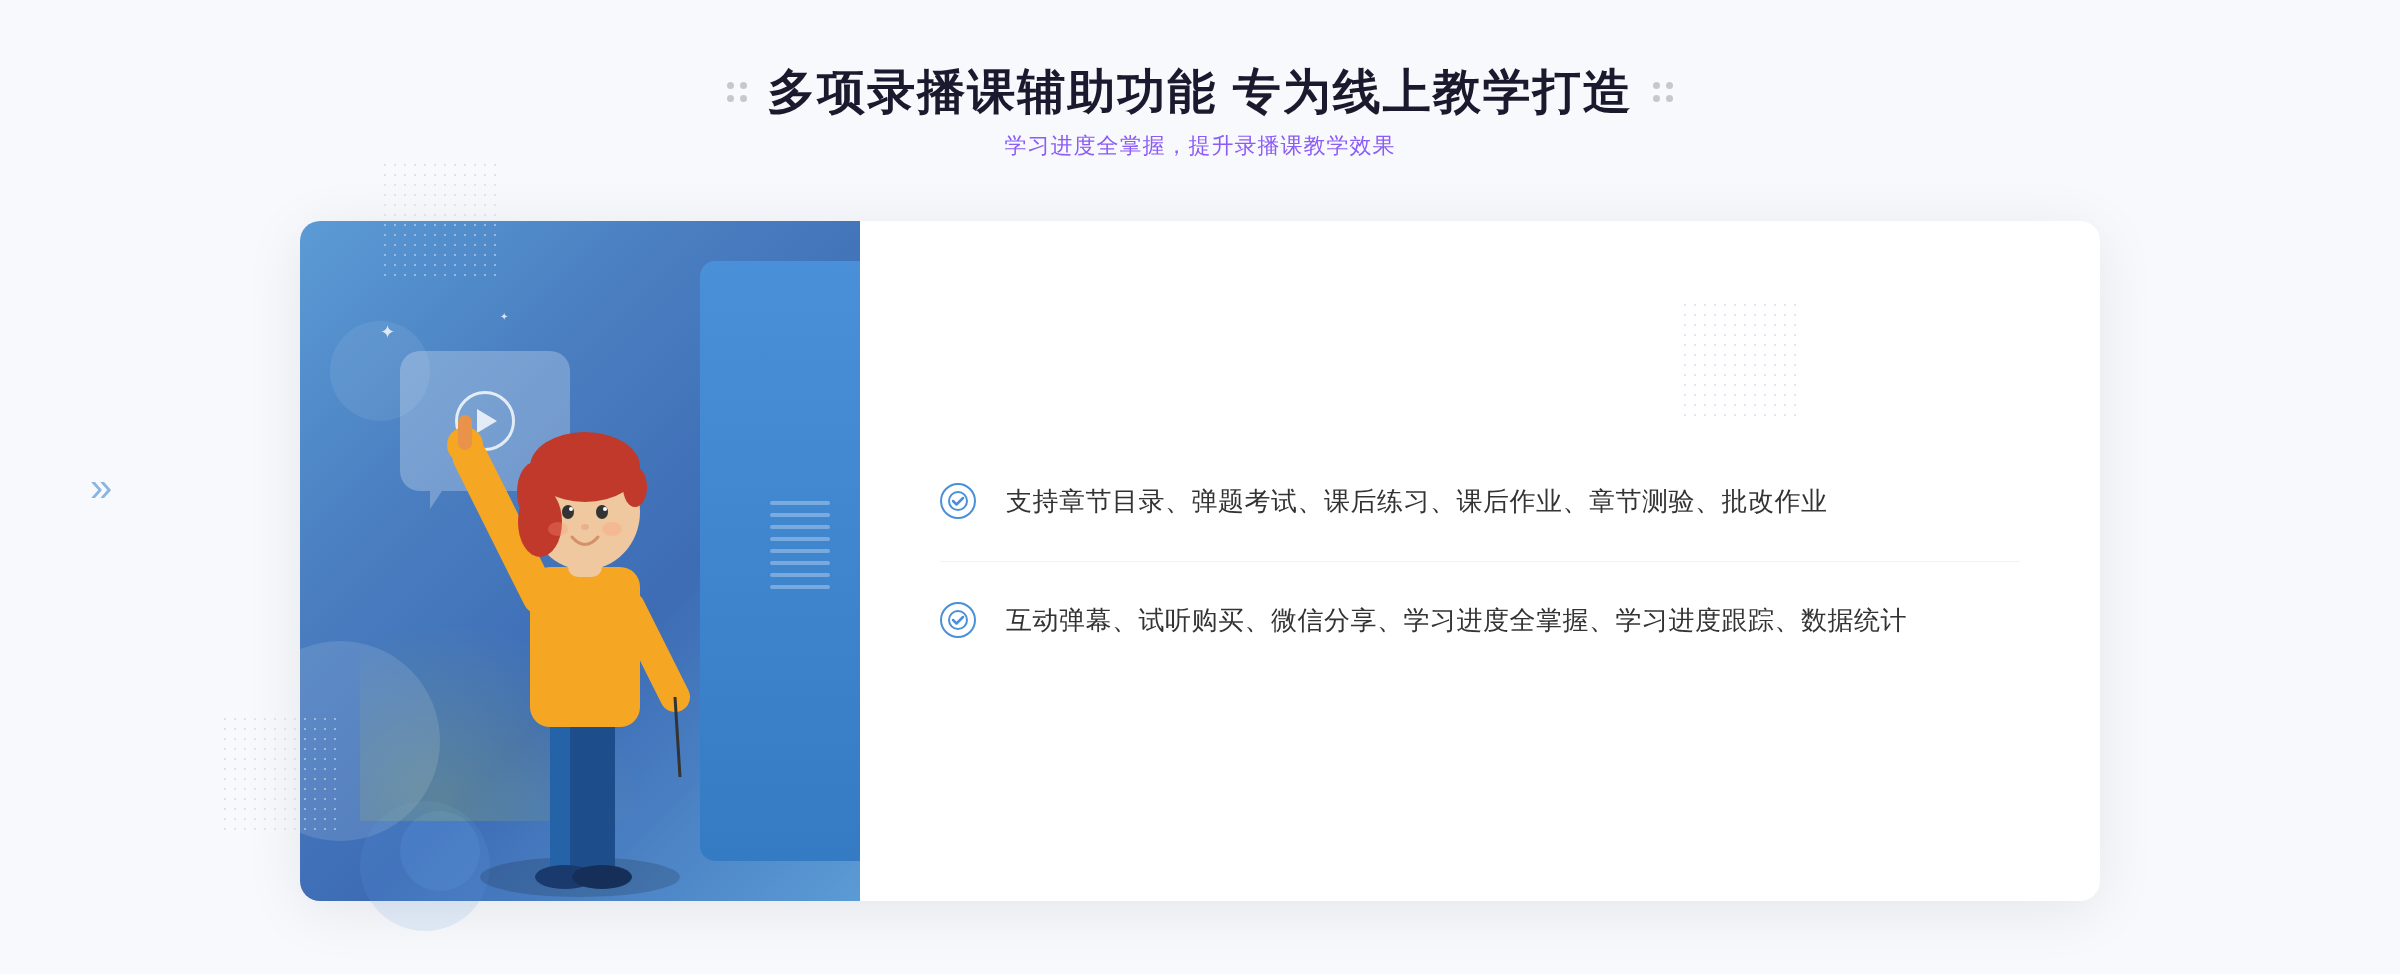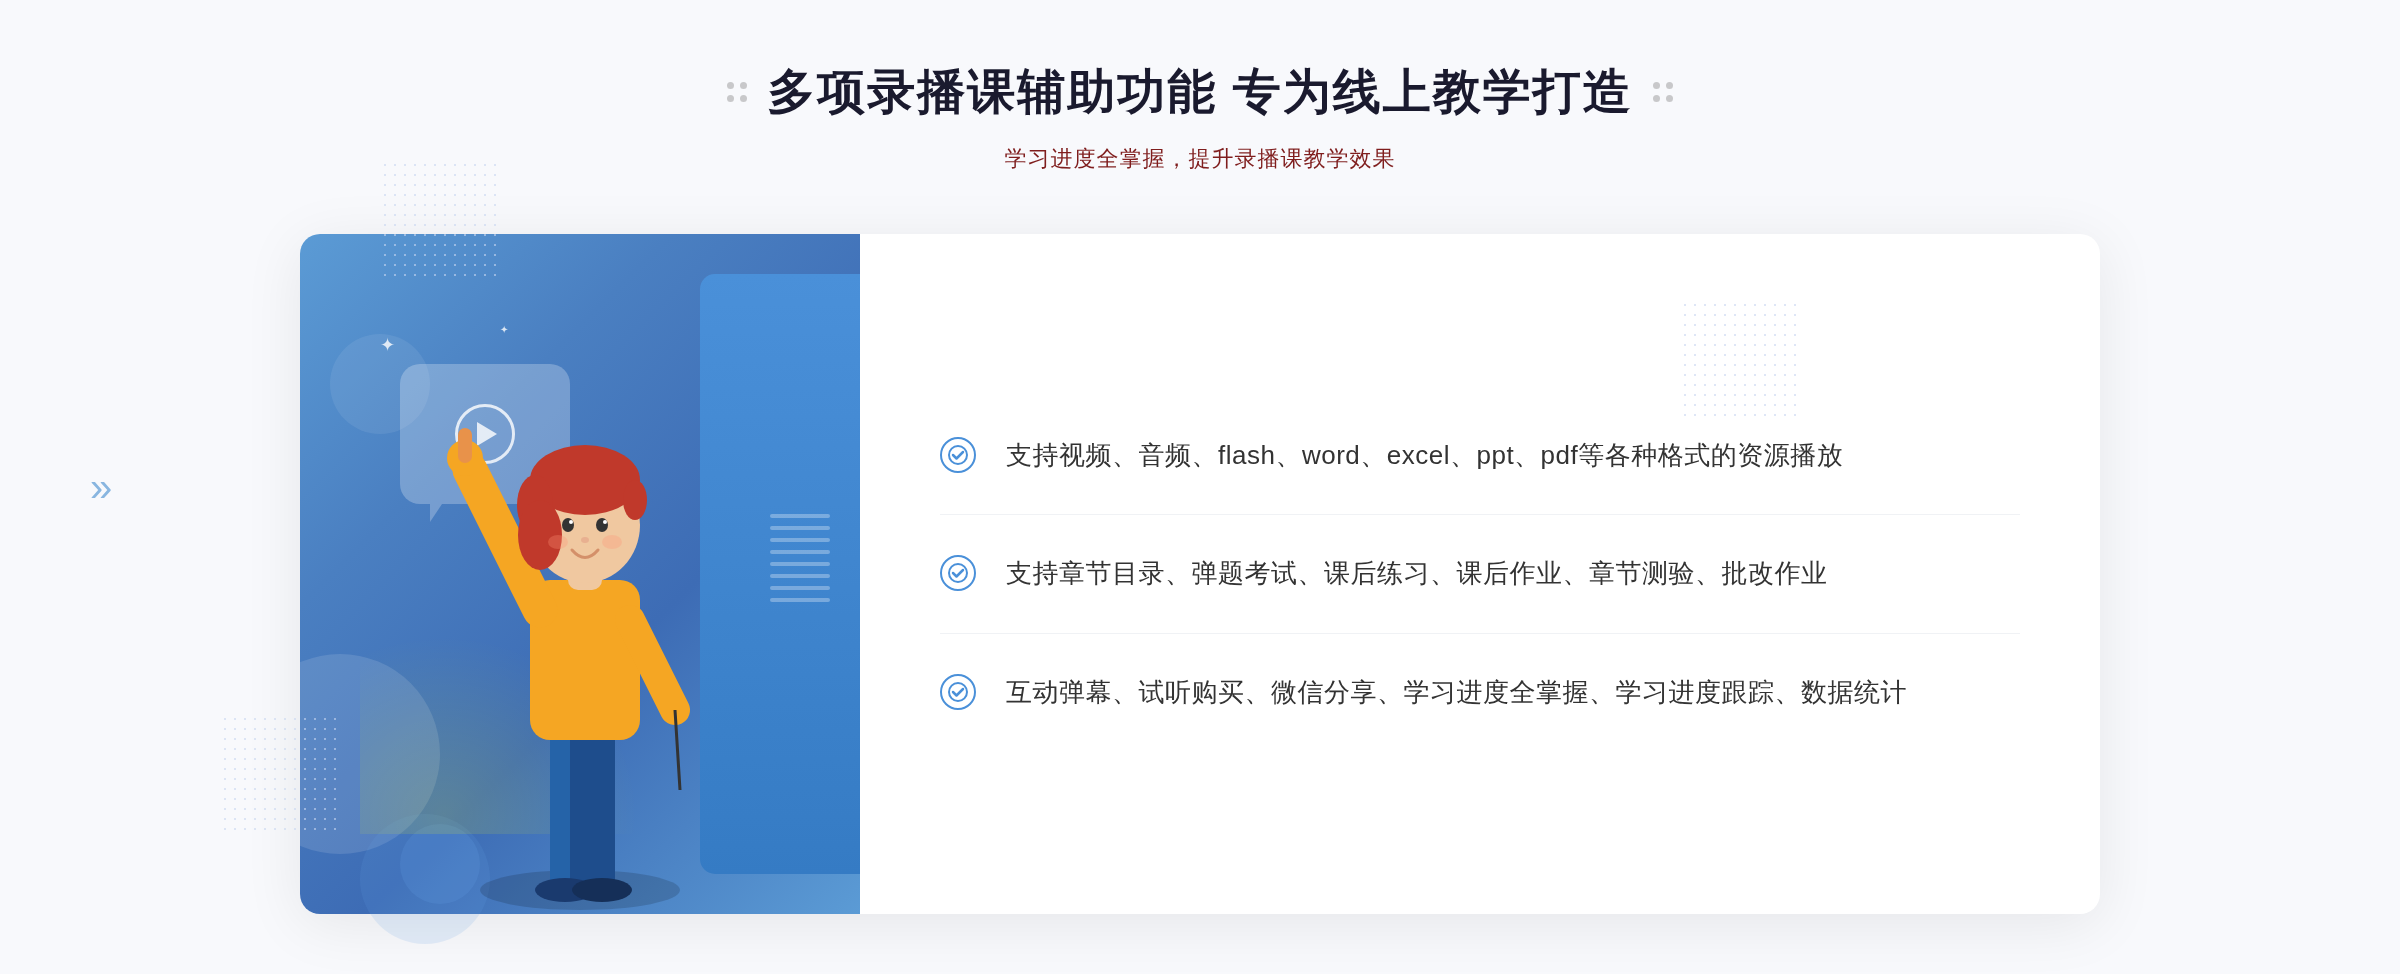--- a/index.html
+++ b/index.html
@@ -71,33 +71,33 @@
       text-align: center;
       margin-bottom: 60px;
       position: relative;
     }
 
     .title-row {
       display: flex;
       align-items: center;
       justify-content: flex-start;
       gap: 20px;
-      margin-bottom: 20px;
+      margin-bottom: 7px;
     }
 
     .main-title {
       font-size: 48px;
       font-weight: 700;
       color: #1a1a2e;
       letter-spacing: 2px;
     }
 
     .subtitle {
       font-size: 22px;
-      color: #7f1d1d;
+      color: #8b5cf6;
       letter-spacing: 1px;
     }
 
     
     .four-dots {
       display: grid;
       grid-template-columns: 1fr 1fr;
       grid-template-rows: 1fr 1fr;
       gap: 6px;
       opacity: 0.5;
@@ -452,31 +452,20 @@
 
           <ellipse cx="138" cy="192" rx="10" ry="7" fill="rgba(255,150,120,0.3)"></ellipse>
           <ellipse cx="192" cy="192" rx="10" ry="7" fill="rgba(255,150,120,0.3)"></ellipse>
         </svg>
       </div>
 
     </div>
 
     <div class="features-area">
 
-      <div class="feature-item">
-        <div class="check-icon">
-          <div class="check-circle">
-            <svg width="20" height="20" viewBox="0 0 20 20">
-              <circle cx="10" cy="10" r="9" fill="none" stroke="#4a90d9" stroke-width="2"></circle>
-              <polyline points="5,10 8.5,13.5 15,7" fill="none" stroke="#4a90d9" stroke-width="2.5" stroke-linecap="round" stroke-linejoin="round"></polyline>
-            </svg>
-          </div>
-        </div>
-        <span class="feature-text">支持视频、音频、flash、word、excel、ppt、pdf等各种格式的资源播放</span>
-      </div>
 
       <div class="feature-item">
         <div class="check-icon">
           <div class="check-circle">
             <svg width="20" height="20" viewBox="0 0 20 20">
               <circle cx="10" cy="10" r="9" fill="none" stroke="#4a90d9" stroke-width="2"></circle>
               <polyline points="5,10 8.5,13.5 15,7" fill="none" stroke="#4a90d9" stroke-width="2.5" stroke-linecap="round" stroke-linejoin="round"></polyline>
             </svg>
           </div>
         </div>

